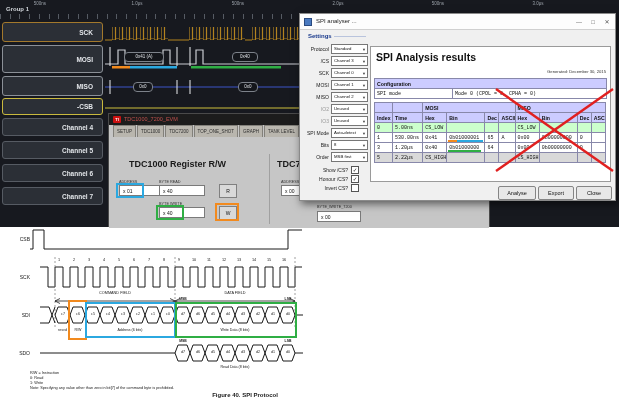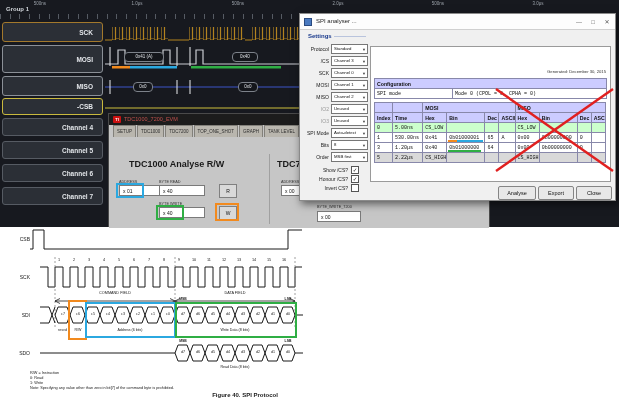--- a/index.html
+++ b/index.html
@@ -163,21 +163,21 @@
       <span class="tab">SETUP</span>
       <span class="tab">TDC1000</span>
       <span class="tab">TDC7200</span>
       <span class="tab">TOP_ONE_SHOT</span>
       <span class="tab">GRAPH</span>
       <span class="tab">TANK LEVEL</span>
       <span class="tab">TEMPERATURE</span>
       <span class="tab active">DEBUG</span>
     </div>
     <div class="content">
-      <span class="sechead" style="left:20px;top:22px">TDC1000 Analyse R/W</span>
+      <span class="sechead" style="left:20px;top:22px">TDC1000 Register R/W</span>
       <span class="flab" style="left:10px;top:43px">ADDRESS</span>
       <div class="field" style="left:10px;top:48px;width:46px">x 01</div>
       <div class="hlbox" style="left:7px;top:46px;width:28px;height:15px;border:2px solid #2ba8e0"></div>
       <span class="flab" style="left:50px;top:43px">BYTE READ</span>
       <div class="field" style="left:50px;top:48px;width:46px">x 40</div>
       <div class="btn-sm" style="left:110px;top:47px">R</div>
       <span class="flab" style="left:50px;top:65px">BYTE WRITE</span>
       <div class="field" style="left:50px;top:70px;width:46px">x 40</div>
       <div class="hlbox" style="left:47px;top:68px;width:28px;height:15px;border:2px solid #2fae44"></div>
       <div class="btn-sm" style="left:110px;top:69px">W</div>
@@ -251,20 +251,21 @@
     <div class="crow" style="top:161px">
         <span class="clab">Honour /CS?</span>
         <span class="cbox">✓</span>
       </div>
     <div class="crow" style="top:170px">
         <span class="clab">Invert CS?</span>
         <span class="cbox"></span>
       </div>
 
     <div id="results">
+      <h1>SPI Analysis results</h1>
       <span class="gen">Generated: December 30, 2015</span>
 
       <table class="ctable">
         <colgroup>
             <col style="width:78px">
             <col style="width:154px">
           </colgroup>
         <tbody>
             <tr>
               <td class="hdr" colspan="2">Configuration</td>

